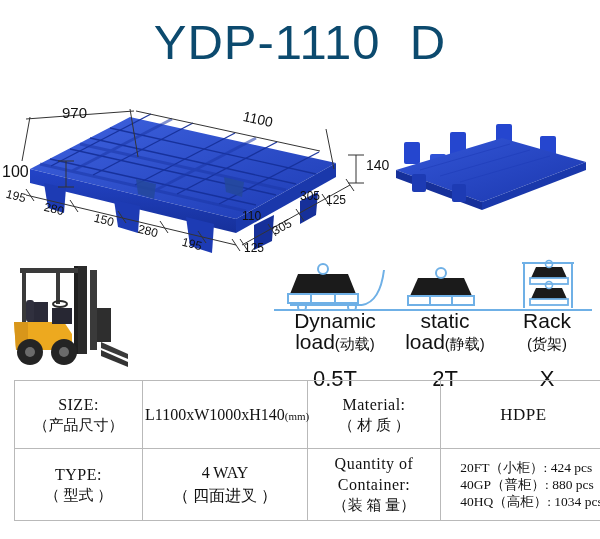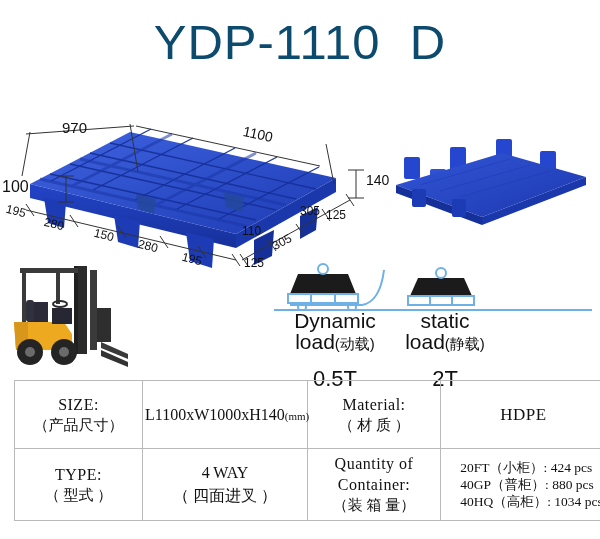--- a/index.html
+++ b/index.html
@@ -18,21 +18,21 @@
     position:absolute; top:14px; left:0; width:100%;
     text-align:center;
     font-size:49px;
     letter-spacing:1px;
     color:#0c4a6e;
     font-family:"Liberation Sans", sans-serif;
     white-space:pre;
   }
 
   
-  .illus{position:absolute; left:0; top:104px; width:504px; height:175px;}
+  .illus{position:absolute; left:0; top:89px; width:504px; height:175px;}
 
   .dim-label{
     position:absolute;
     font-size:13px;
     color:#111;
     font-family:"Liberation Sans", sans-serif;
     white-space:nowrap;
   }
   .dim-small{font-size:12px;}
 
@@ -308,20 +308,41 @@
           <rect x="18" y="38" width="66" height="9" fill="#fff" stroke="#6fb0e6" stroke-width="2"></rect>
           <line x1="40" y1="38" x2="40" y2="47" stroke="#6fb0e6" stroke-width="2"></line>
           <line x1="62" y1="38" x2="62" y2="47" stroke="#6fb0e6" stroke-width="2"></line>
         </svg>
       </div>
       <div class="load-txt">static</div>
       <div class="load-txt"><span>load</span><span class="cn">(静载)</span></div>
       <div class="load-val">2T</div>
     </div>
 
+    <div class="load-col" style="left:228px;width:94px;">
+      <div class="glyph">
+        <svg width="94" height="52" viewBox="0 0 94 52">
+
+          <line x1="24" y1="4" x2="24" y2="50" stroke="#6fb0e6" stroke-width="2"></line>
+          <line x1="72" y1="4" x2="72" y2="50" stroke="#6fb0e6" stroke-width="2"></line>
+          <line x1="22" y1="5" x2="74" y2="5" stroke="#6fb0e6" stroke-width="2"></line>
+
+          <polygon points="36,9 62,9 67,20 31,20" fill="#1b1b1b"></polygon>
+          <circle cx="49" cy="6" r="3.5" fill="none" stroke="#6fb0e6" stroke-width="1.6"></circle>
+          <rect x="30" y="20" width="38" height="6" fill="#fff" stroke="#6fb0e6" stroke-width="1.8"></rect>
+
+          <polygon points="36,30 62,30 67,41 31,41" fill="#1b1b1b"></polygon>
+          <circle cx="49" cy="27" r="3.5" fill="none" stroke="#6fb0e6" stroke-width="1.6"></circle>
+          <rect x="30" y="41" width="38" height="6" fill="#fff" stroke="#6fb0e6" stroke-width="1.8"></rect>
+        </svg>
+      </div>
+      <div class="load-txt">Rack</div>
+      <div class="load-txt"><span class="cn">(货架)</span></div>
+      <div class="load-val">X</div>
+    </div>
   </div>
 
   <table class="spec">
     <tbody>
         <tr>
       <td class="c1">
         <div class="lbl-en">SIZE:</div>
         <div class="lbl-cn">（产品尺寸）</div>
       </td>
       <td class="c2">

